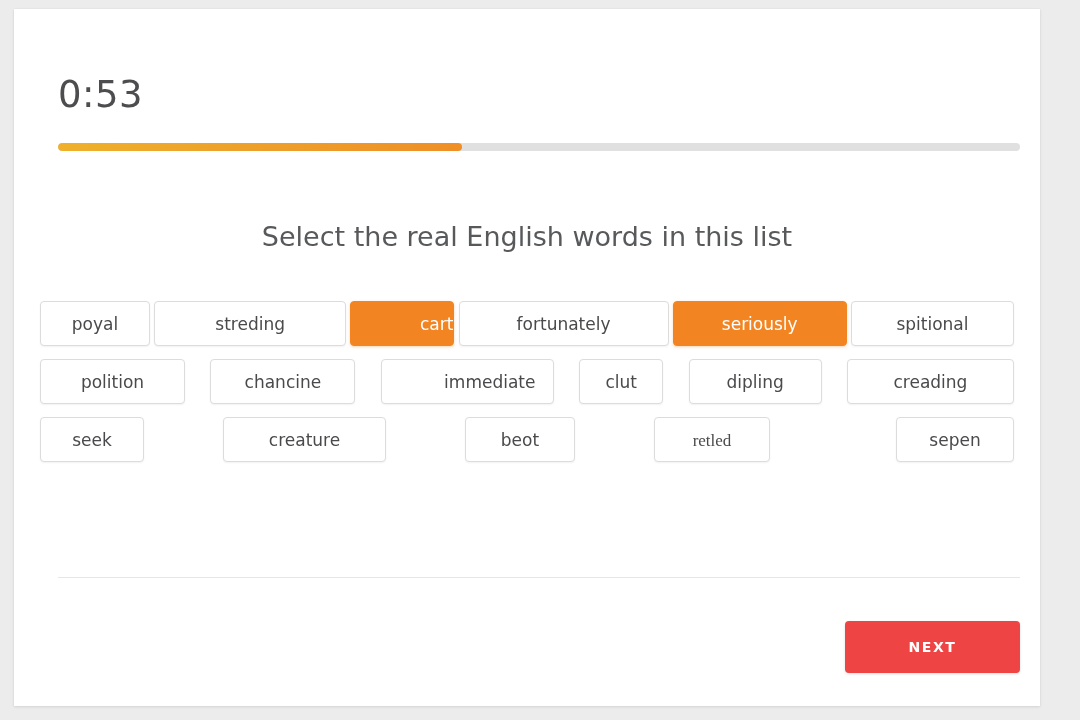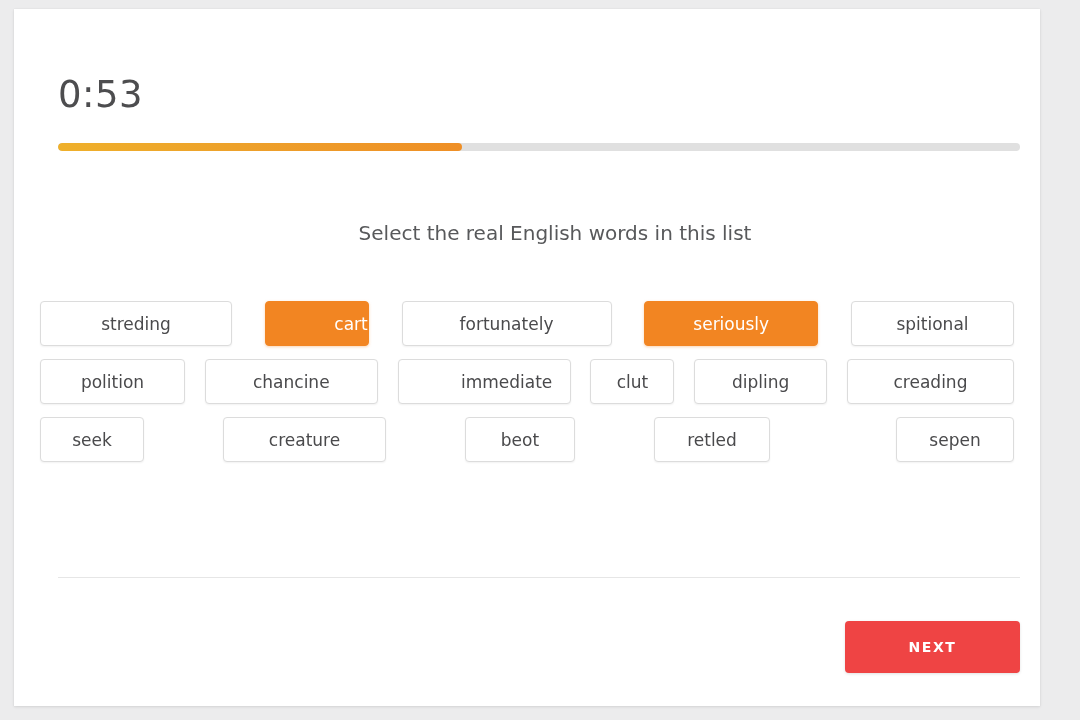--- a/index.html
+++ b/index.html
@@ -64,25 +64,24 @@
     background: linear-gradient(90deg, #efb02b 0%, #eda12b 45%, #ef8f26 100%);
   }
 
   
   .prompt {
     position: absolute;
     left: 0;
     top: 212px;
     width: 1026px;
     text-align: center;
-    font-size: 20px;
+    font-size: 27px;
     color: #58595b;
     font-weight: 400;
     line-height: 1.2;
-    padding-left: 28px;
   }
 
   
   .word-rows {
     position: absolute;
     left: 26px;
     top: 292px;
     width: 974px;
   }
   .word-row {
@@ -148,39 +147,40 @@
     <div class="timer">0:53</div>
 
     <div class="progress-track">
       <div class="progress-fill" style="width: 42%;"></div>
     </div>
 
     <div class="prompt">Select the real English words in this list</div>
 
     <div class="word-rows">
         <div class="word-row">
+          <div class="chip" style="width: 110px;">poyal</div>
           <div class="chip" style="width: 192px;">streding</div>
           <div class="chip selected" style="width: 104px; text-align: right;">cart</div>
           <div class="chip" style="width: 210px;">fortunately</div>
           <div class="chip selected" style="width: 174px;">seriously</div>
           <div class="chip" style="width: 163px;">spitional</div>
         </div>
         <div class="word-row">
           <div class="chip" style="width: 145px;">polition</div>
-          <div class="chip" style="width: 173px;">chancine</div>
+          <div class="chip" style="width: 145px;">chancine</div>
           <div class="chip" style="width: 173px; padding-left: 45px;">immediate</div>
           <div class="chip" style="width: 84px;">clut</div>
           <div class="chip" style="width: 133px;">dipling</div>
           <div class="chip" style="width: 167px;">creading</div>
         </div>
         <div class="word-row">
           <div class="chip" style="width: 104px;">seek</div>
           <div class="chip" style="width: 163px;">creature</div>
           <div class="chip" style="width: 110px;">beot</div>
-          <div class="chip" style="width: 116px;">retled</div>
+          <div class="chip" style="width: 116px; font-family: Liberation Serif, serif;">retled</div>
           <div class="chip" style="width: 118px; margin-left: 47px;">sepen</div>
         </div>
       </div>
 
     <div class="divider"></div>
 
     <button class="next-button">NEXT</button>
   </div>
 </div>
 

